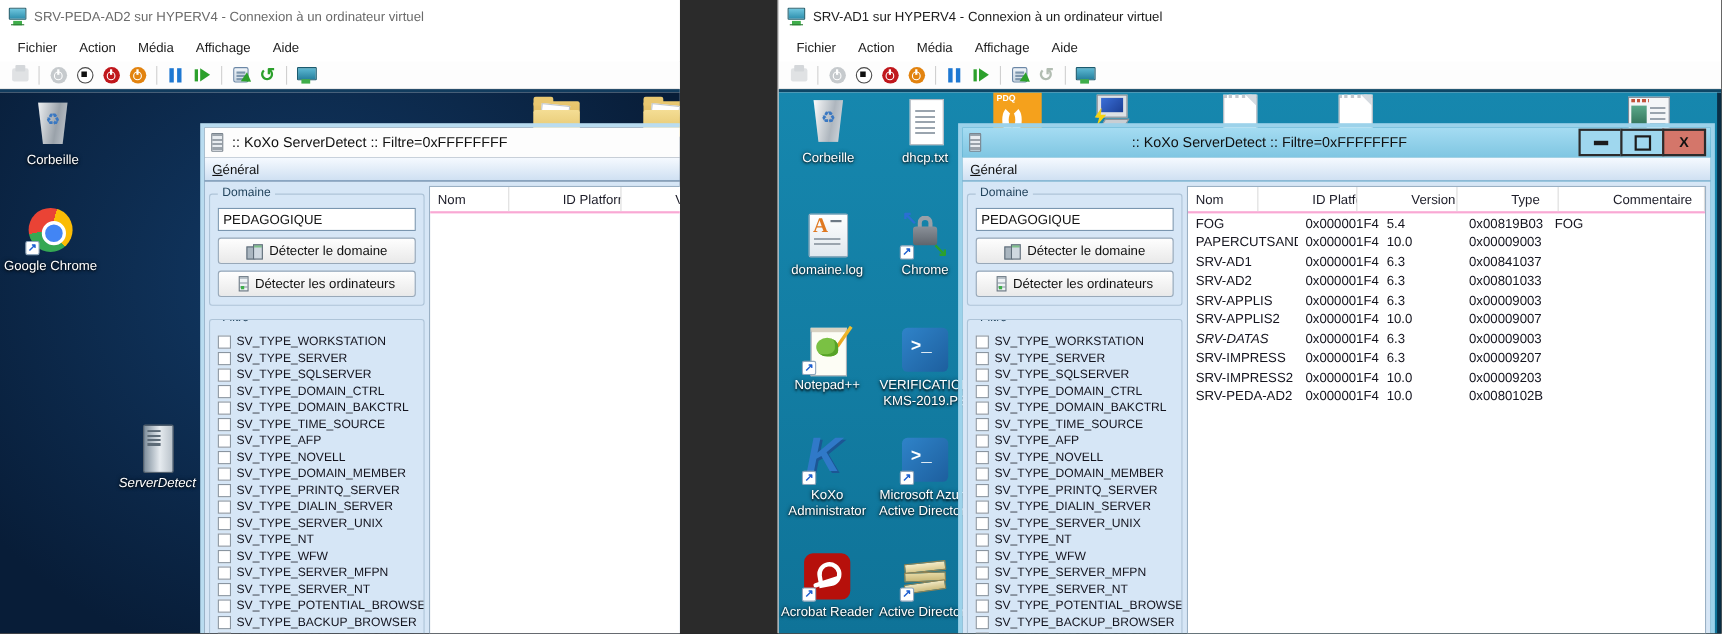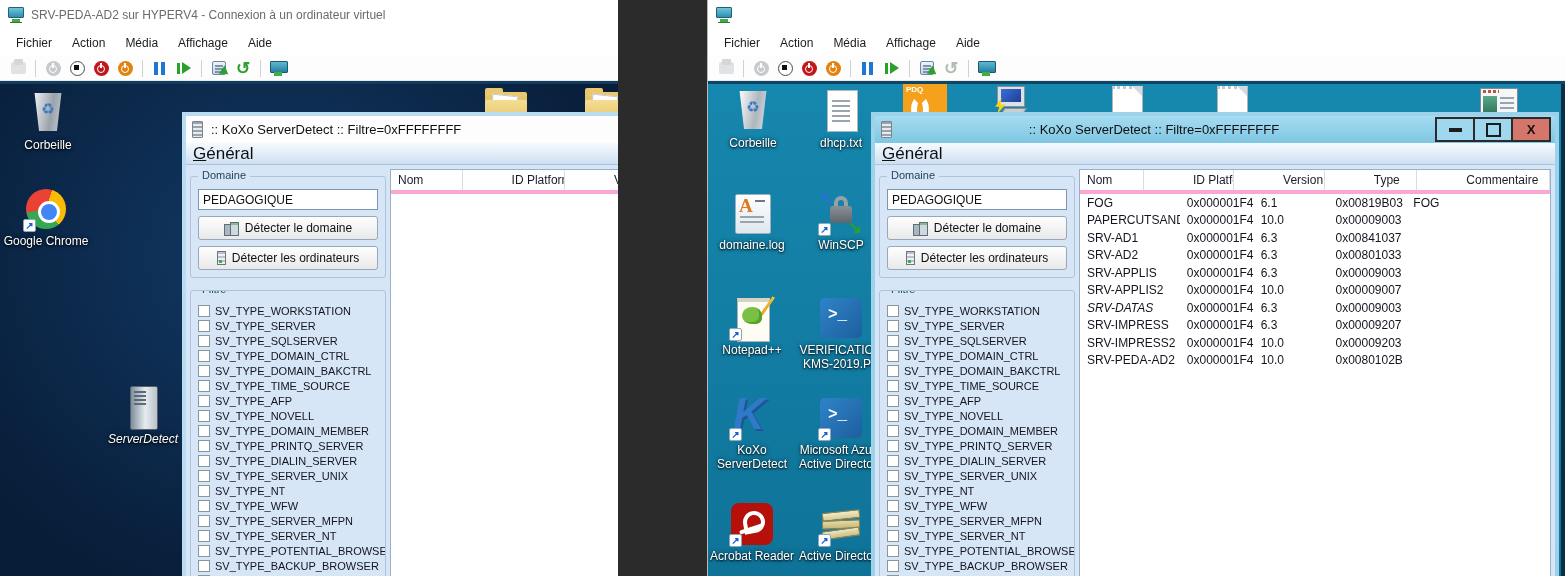--- a/index.html
+++ b/index.html
@@ -137,40 +137,40 @@
   .koxo-title{font-size:13px;color:#101010;margin-left:8px;}
   .koxo.active .koxo-title{position:absolute;left:0;right:130px;text-align:center;}
   .stack-icon{width:11px;height:17px;background:repeating-linear-gradient(#9aa2aa 0 2px,#e8ecf0 2px 4px);border:1px solid #7a848e;border-radius:1px;flex:0 0 11px;}
   .koxo-controls{position:absolute;right:4px;top:1px;display:flex;}
   .wc{width:40px;height:25px;border:2px solid #2b2b2b;margin-left:-2px;display:flex;align-items:center;justify-content:center;}
   .wc-min,.wc-max{background:#9fd7ee;}
   .wc-close{background:#d4766a;font-size:13px;font-weight:bold;color:#111;}
   .wc-min::before{content:"";width:13px;height:4px;background:#1c1c1c;}
   .wc-max::before{content:"";width:11px;height:10px;border:2.5px solid #1c1c1c;}
   .koxo-menubar{height:22px;flex:0 0 22px;background:linear-gradient(#f6faff,#cfe0f2);border-bottom:1px solid #a8c4de;display:flex;align-items:center;padding-left:7px;}
-  .koxo-menu-item{font-size:17px;color:#101010;display:inline-block;}
+  .koxo-menu-item{font-size:12px;color:#101010;display:inline-block;}
   .koxo-menu-item::first-letter{text-decoration:underline;}
   .koxo-body{flex:1;background:#d6e6f6;display:flex;padding:4px;gap:4px;overflow:hidden;}
   .koxo-left{width:196px;flex:0 0 196px;display:flex;flex-direction:column;}
   .group{border:1px solid #aec4d8;border-radius:3px;position:relative;padding:12px 7px 7px;margin-top:7px;}
   .group-label{position:absolute;top:-8px;left:7px;background:#d6e6f6;padding:0 4px;font-size:11px;color:#24455e;}
   .group-filtre{flex:1;margin-top:12px;padding-top:10px;overflow:hidden;}
   .dom-input{width:100%;height:21px;background:#fff;border:1px solid #7a96b0;font-size:12px;color:#101010;padding:0 4px;display:flex;align-items:center;}
   .kbtn{width:100%;height:24px;margin-top:6px;background:linear-gradient(#fefefe,#e9e9e9);border:1px solid #98a8b8;border-radius:3px;display:flex;align-items:center;justify-content:center;gap:6px;font-size:12px;color:#101010;cursor:default;}
   .bi-domain{width:15px;height:13px;position:relative;flex:0 0 15px;}
   .bi-domain::before{content:"";position:absolute;left:0;top:2px;width:6px;height:10px;background:#aab6c0;border:1px solid #5f6d79;}
   .bi-domain::after{content:"";position:absolute;right:0;top:0;width:7px;height:12px;background:#cfd8e0;border:1px solid #5f6d79;box-shadow:inset 0 2px 0 #7fc08a;}
   .bi-server{width:9px;height:14px;background:repeating-linear-gradient(#b9c2ca 0 2px,#eef2f5 2px 4px);border:1px solid #6b7884;flex:0 0 9px;position:relative;}
   .bi-server::after{content:"";position:absolute;left:1px;bottom:1px;width:3px;height:3px;background:#3fae4a;}
   .filters{margin-top:2px;}
   .filter-row{display:flex;align-items:center;height:15px;gap:5px;}
   .checkbox{width:12px;height:12px;background:#fff;border:1px solid #8a95a0;flex:0 0 12px;}
   .filter-label{font-size:11px;color:#14141e;white-space:nowrap;}
   .koxo-list{flex:1;background:#fff;border:1px solid #9ab0c4;overflow:hidden;display:flex;flex-direction:column;}
-  .lv-header{display:flex;height:24px;flex:0 0 24px;border-bottom:4px solid #f9a8d4;background:#fff;gap:42px;}
+  .lv-header{display:flex;height:24px;flex:0 0 24px;border-bottom:2px solid #f9a8d4;background:#fff;gap:42px;}
   .lv-hcell{font-size:12px;color:#1c1c28;display:flex;align-items:center;padding-left:7px;border-right:1px solid #dcdcdc;overflow:hidden;white-space:nowrap;}
   .lv-row{display:flex;height:17.5px;}
   .lv-cell{font-size:12px;color:#14141e;display:flex;align-items:center;padding-left:7px;overflow:hidden;white-space:nowrap;}
 </style>
 </head>
 <body>
 
 <div id="stage">
 
   <div class="vm inactive" style="left:0;width:618px;">
@@ -375,20 +375,21 @@
     </div>
   </div>
 
   <div class="vm active" style="left:707px;width:858px;border-left:1px solid #b9b9b9;">
     <div class="vm-titlebar">
       <span class="hv-icon">
           <span class="scr"></span>
           <span class="base"></span>
           <span class="foot"></span>
         </span>
+      <span class="vm-title">SRV-AD1 sur HYPERV4 - Connexion à un ordinateur virtuel</span>
     </div>
     <div class="vm-menubar">
         <span class="menu-item">Fichier</span>
         <span class="menu-item">Action</span>
         <span class="menu-item">Média</span>
         <span class="menu-item">Affichage</span>
         <span class="menu-item">Aide</span>
       </div>
     <div class="vm-toolbar">
         <span class="tbi disabled">
@@ -446,41 +447,41 @@
           <div class="di-label">domaine.log</div>
         </div>
         <div class="desktop-icon" style="left: 89px; top: 106px;">
           <span class="gi gi-winscp">
             <i style="font-style:normal" class="shk"></i>
             <i style="font-style:normal" class="lok"></i>
             <i style="font-style:normal" class="arr-up">↖</i>
             <i style="font-style:normal" class="arr-dn">↘</i>
             <span class="sc">↗</span>
           </span>
-          <div class="di-label">WinSCP</div>
+          <div class="di-label">Chrome</div>
         </div>
         <div class="desktop-icon" style="left: 0px; top: 211px;">
           <span class="gi gi-npp">
             <i style="font-style:normal" class="pen"></i>
             <i style="font-style:normal" class="cham"></i>
             <span class="sc">↗</span>
           </span>
           <div class="di-label">Notepad++</div>
         </div>
         <div class="desktop-icon" style="left: 89px; top: 211px;">
           <span class="gi gi-ps"></span>
           <div class="di-label">VERIFICATION
 KMS-2019.PS</div>
         </div>
         <div class="desktop-icon" style="left: 0px; top: 311px;">
           <span class="gi gi-koxok">
             <span class="sc">↗</span>
           </span>
           <div class="di-label">KoXo
-ServerDetect</div>
+Administrator</div>
         </div>
         <div class="desktop-icon" style="left: 89px; top: 311px;">
           <span class="gi gi-ps">
             <span class="sc">↗</span>
           </span>
           <div class="di-label">Microsoft Azure
 Active Directory</div>
         </div>
         <div class="desktop-icon" style="left: 0px; top: 417px;">
           <span class="gi gi-acrobat">
@@ -638,21 +639,21 @@
               <div class="lv-header">
                 <span class="lv-hcell" style="width: 100px;">Nom</span>
                 <span class="lv-hcell" style="width: 74px;">ID Platforme</span>
                 <span class="lv-hcell" style="width: 75px;">Version</span>
                 <span class="lv-hcell" style="width: 78px;">Type</span>
                 <span class="lv-hcell" style="width: 144px;">Commentaire</span>
               </div>
               <div class="lv-row">
                 <span class="lv-cell" style="width: 100px;">FOG</span>
                 <span class="lv-cell" style="width: 74px;">0x000001F4</span>
-                <span class="lv-cell" style="width: 75px;">6.1</span>
+                <span class="lv-cell" style="width: 75px;">5.4</span>
                 <span class="lv-cell" style="width: 78px;">0x00819B03</span>
                 <span class="lv-cell" style="width: 144px;">FOG</span>
               </div>
               <div class="lv-row">
                 <span class="lv-cell" style="width: 100px;">PAPERCUTSAND...</span>
                 <span class="lv-cell" style="width: 74px;">0x000001F4</span>
                 <span class="lv-cell" style="width: 75px;">10.0</span>
                 <span class="lv-cell" style="width: 78px;">0x00009003</span>
                 <span class="lv-cell" style="width: 144px;"></span>
               </div>

